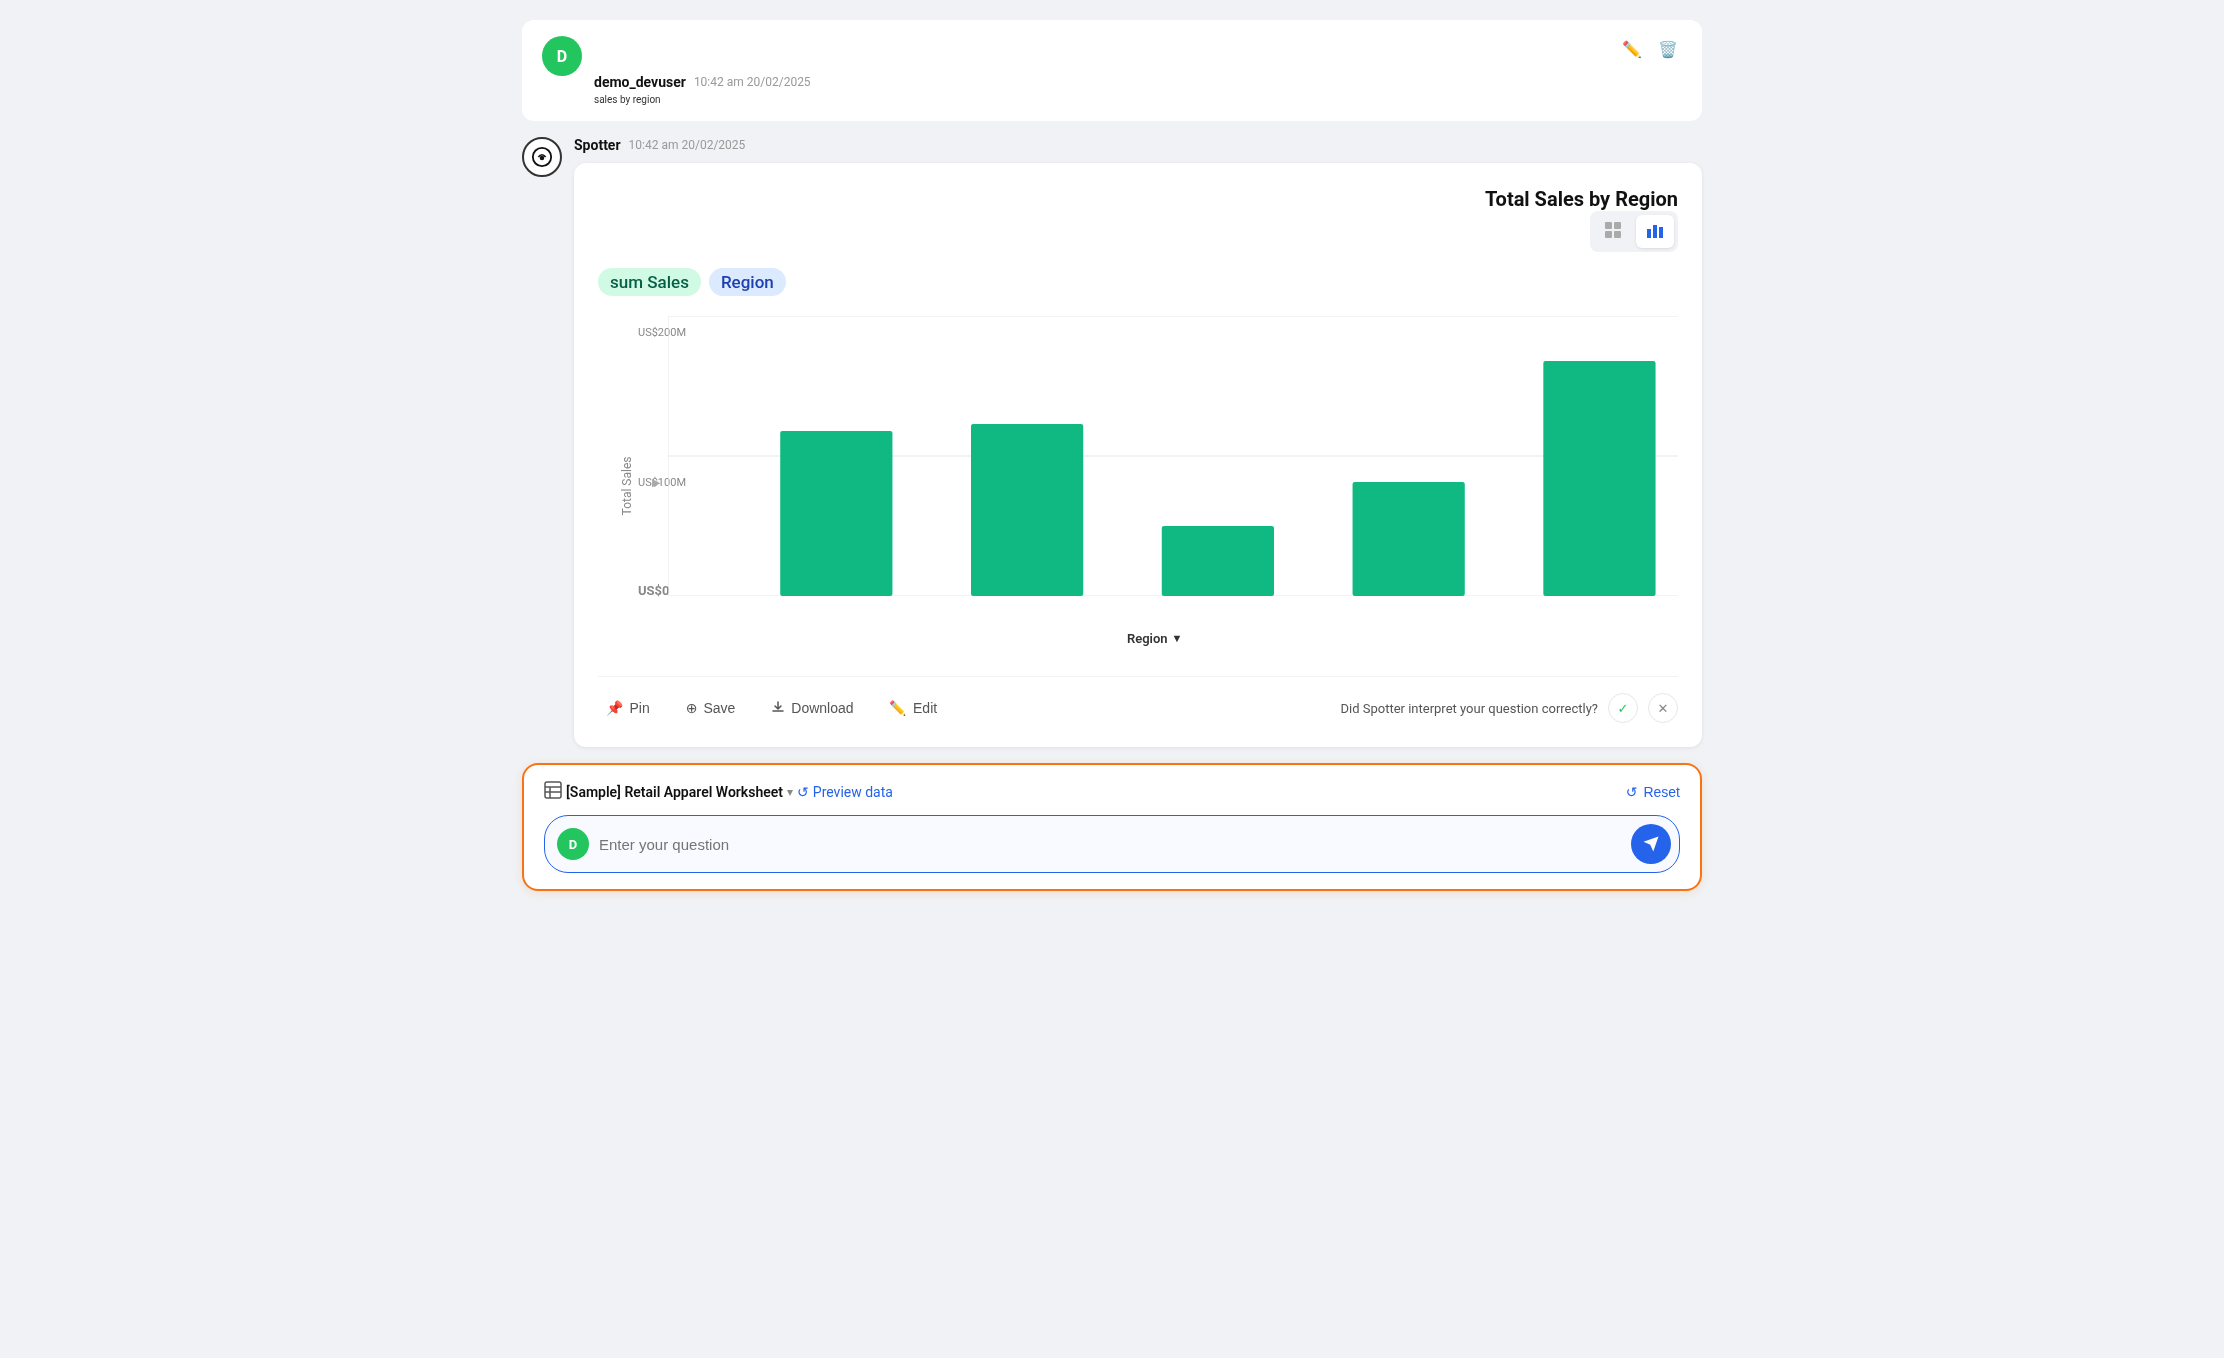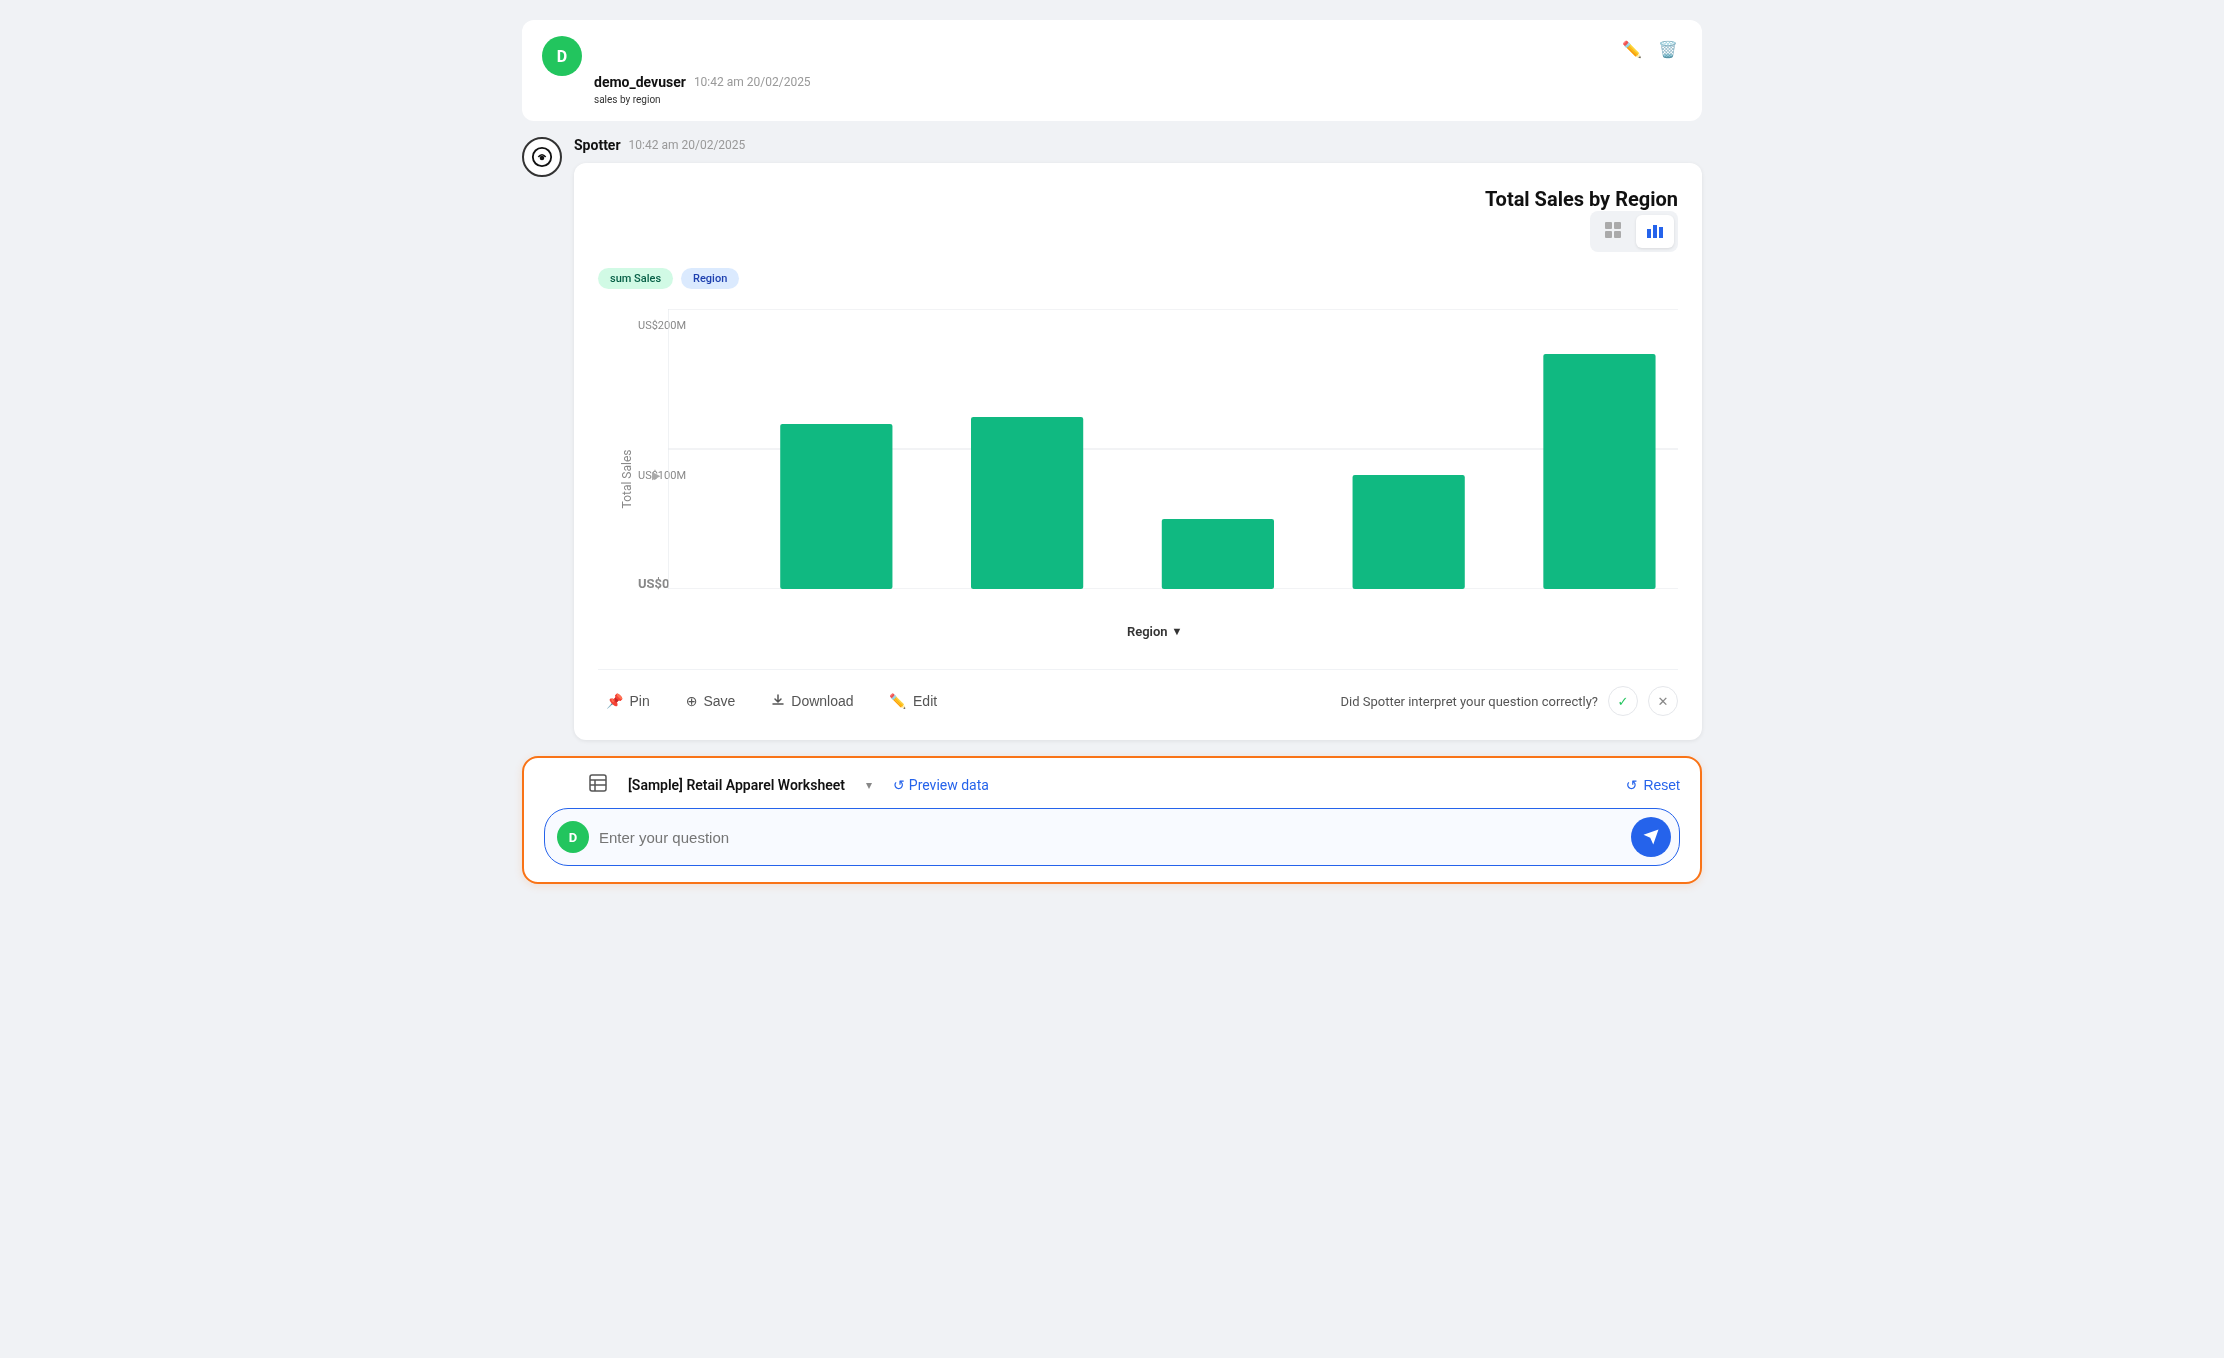--- a/index.html
+++ b/index.html
@@ -172,21 +172,21 @@
 
     .chart-tags {
       display: flex;
       gap: 8px;
       margin-bottom: 20px;
     }
 
     .tag {
       padding: 4px 12px;
       border-radius: 16px;
-      font-size: 11px;
+      font-size: 17px;
       font-weight: 500;
     }
 
     .tag-green {
       background: #d1fae5;
       color: #065f46;
     }
 
     .tag-blue {
       background: #dbeafe;
@@ -261,22 +261,21 @@
     .datasource-row {
       display: flex;
       align-items: center;
       justify-content: space-between;
       margin-bottom: 12px;
     }
 
     .datasource-left {
       display: flex;
       align-items: center;
-      gap: 21px;
-      margin-left: 45px;
+      gap: 4px;
     }
 
     .datasource-icon {
       font-size: 16px;
       color: #555;
     }
 
     .datasource-name {
       font-size: 14px;
       font-weight: 600;

